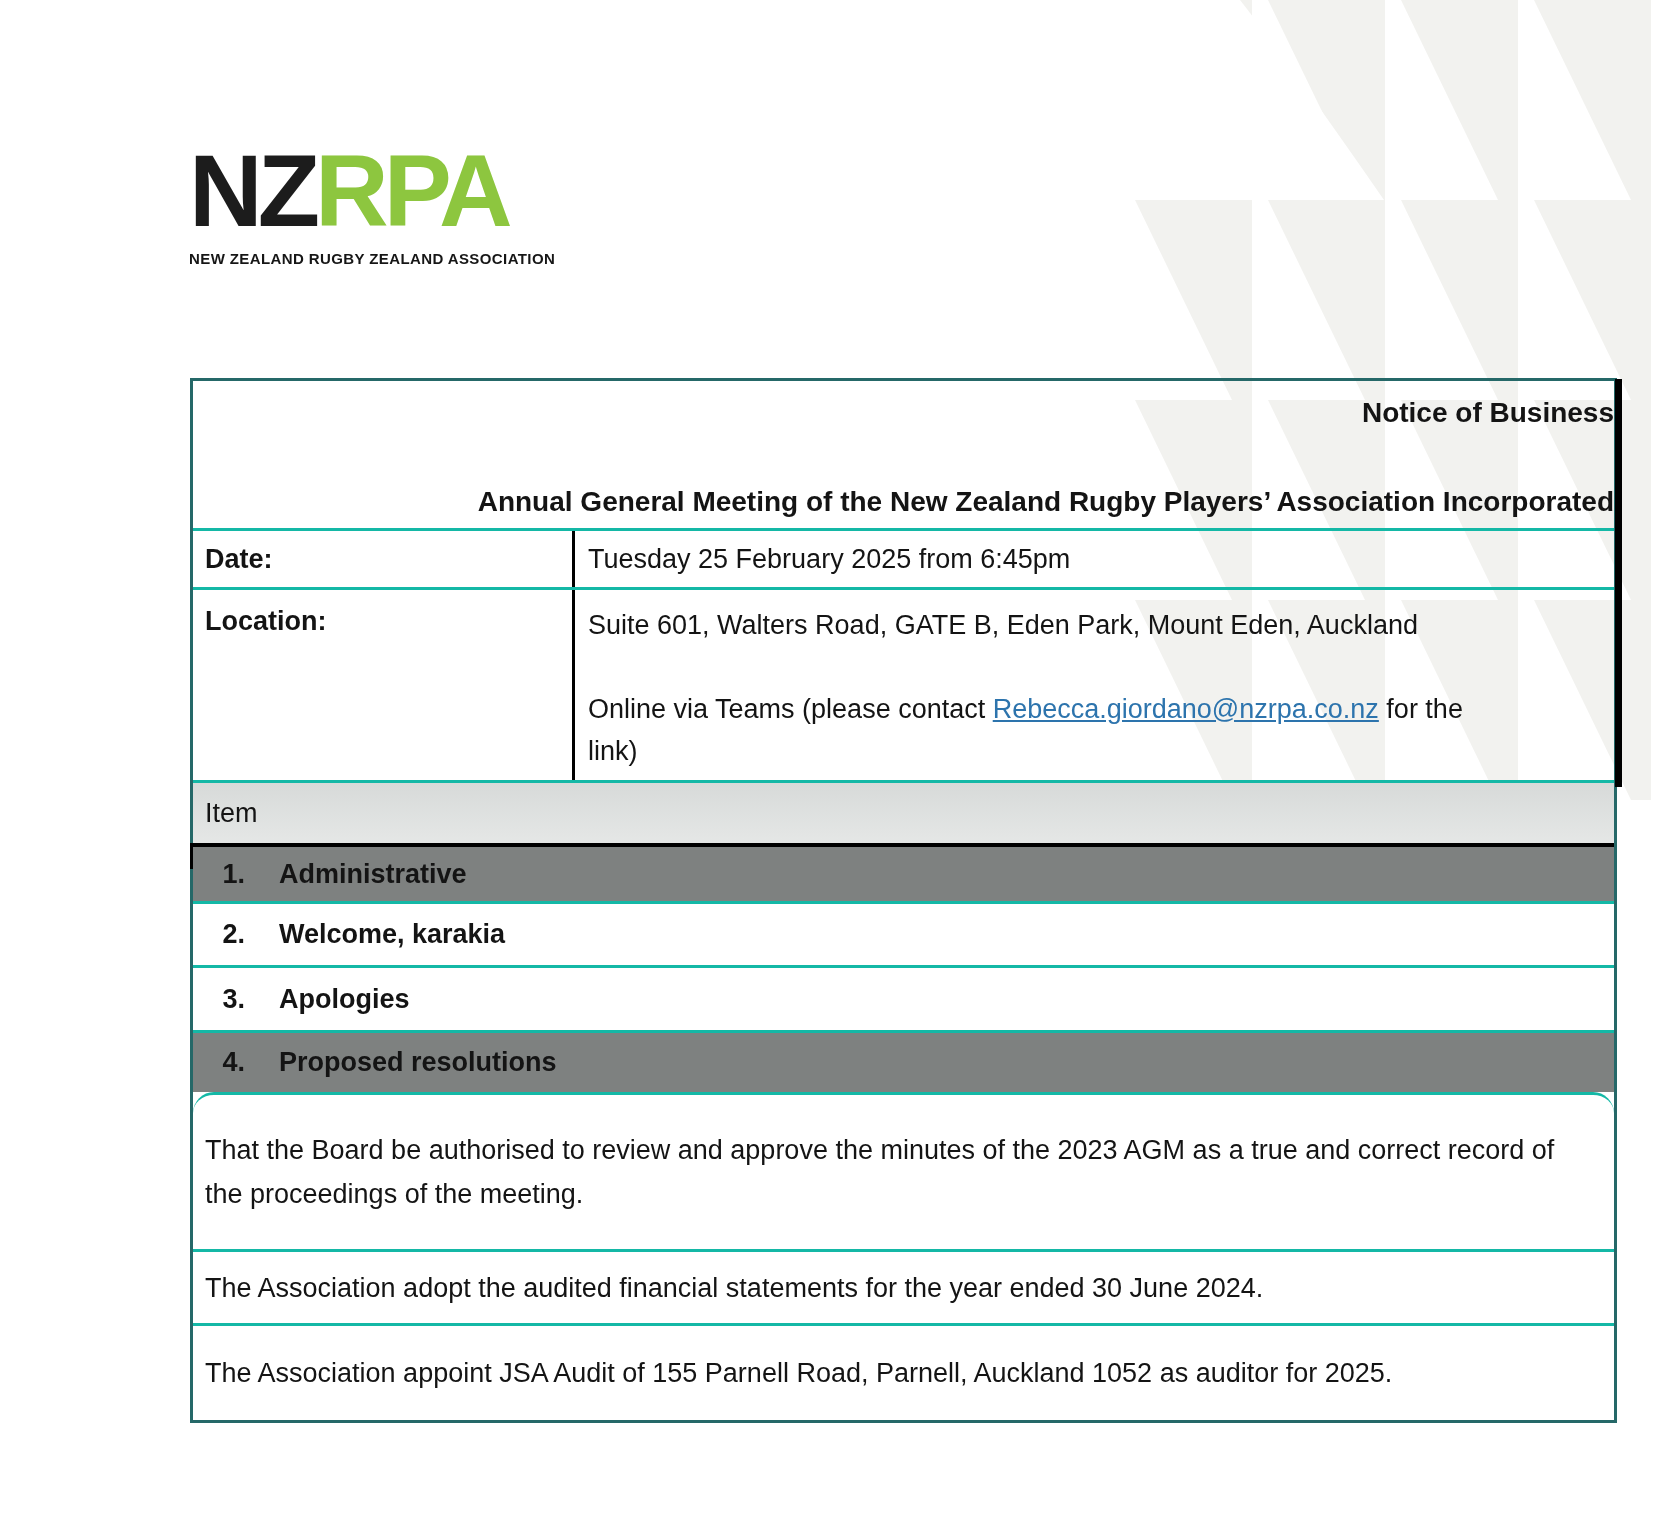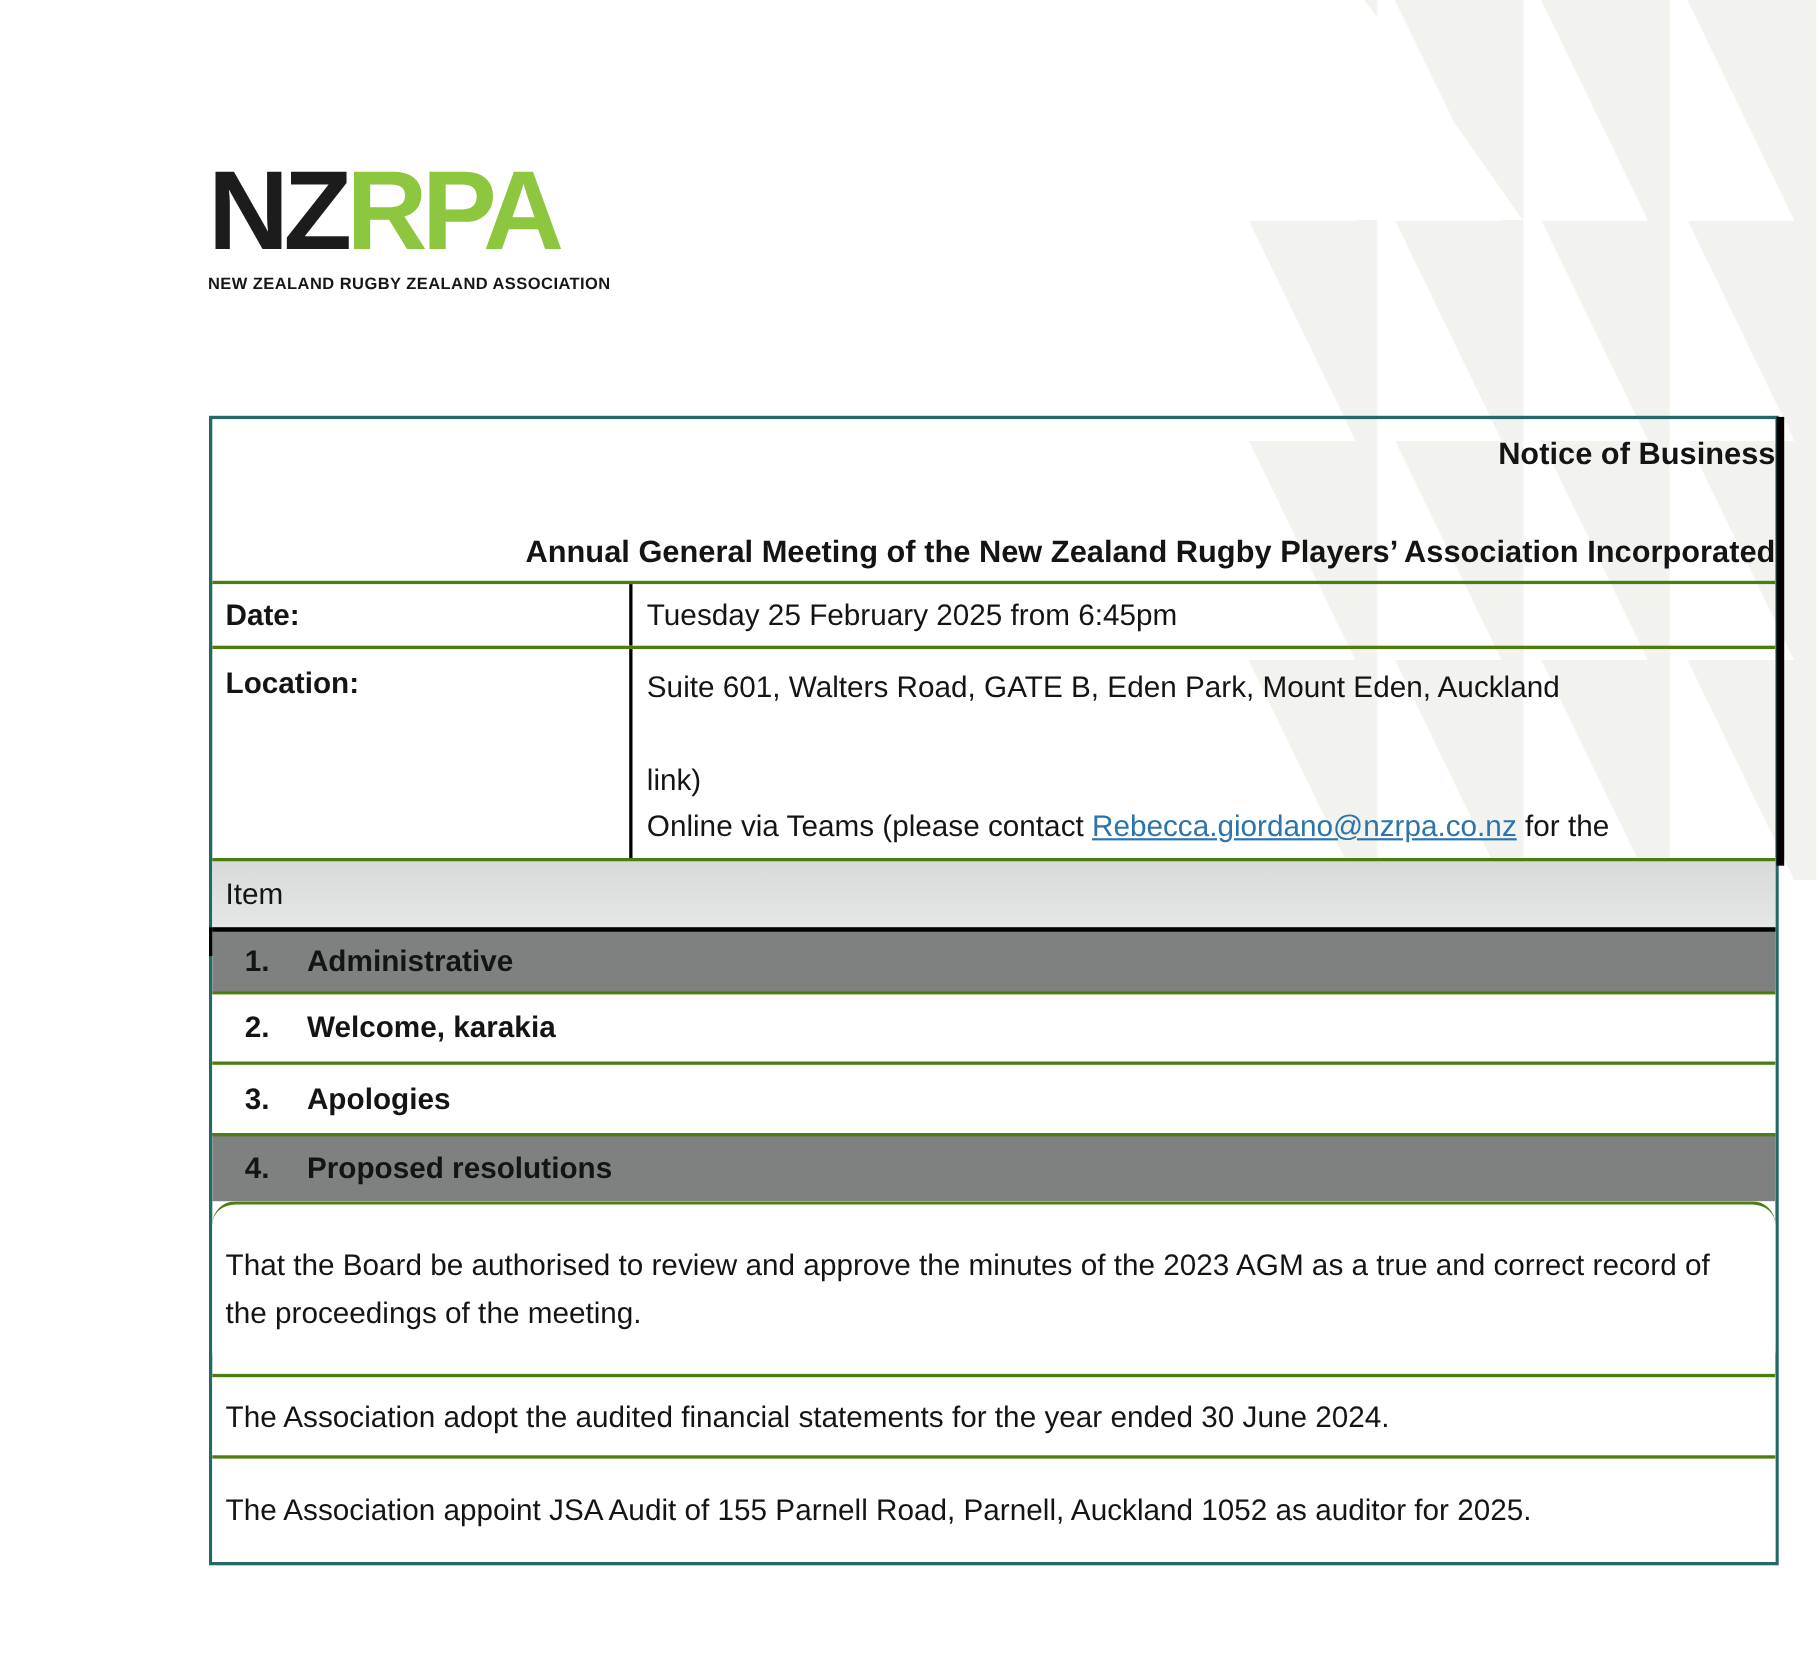--- a/index.html
+++ b/index.html
@@ -14,21 +14,21 @@
   
   .logo{position:absolute;left:189px;top:140px;z-index:2;}
   .logo-word{font-weight:900;font-size:102px;line-height:1.0;letter-spacing:-5px;color:#1c1c1c;}
   .logo-word .green{color:#8dc63f;}
   .logo-tagline{margin-top:8px;font-size:15px;font-weight:700;letter-spacing:0.4px;color:#161616;white-space:nowrap;}
   
   .notice-table{
     position:absolute;left:190px;top:378px;width:1427px;box-sizing:border-box;
     border:3px solid #256868;z-index:1;background:transparent;
   }
-  .row{position:relative;box-sizing:border-box;border-top:3px solid #4d7c0f;background:transparent;}
+  .row{position:relative;box-sizing:border-box;border-top:3px solid #14b8a6;background:transparent;}
   .row.first{border-top:none;}
   
   .row-header{height:147px;text-align:right;}
   .row-header .title{padding-top:17px;font-size:28px;font-weight:700;line-height:30px;}
   .row-header .subtitle{margin-top:59px;font-size:28px;font-weight:700;line-height:30px;}
   
   .row-date{height:59px;display:grid;grid-template-columns:382px 1fr;}
   .row-location{height:193px;display:grid;grid-template-columns:382px 1fr;}
   .cell-label{border-right:3px solid #000;display:flex;align-items:flex-start;padding:0 0 0 12px;
     font-weight:700;font-size:27px;}
@@ -88,22 +88,22 @@
   <div class="row row-date">
     <div class="cell-label">Date:</div>
     <div class="cell-value">Tuesday 25 February 2025 from 6:45pm</div>
   </div>
 
   <div class="row row-location">
     <div class="cell-label">Location:</div>
     <div class="cell-value">
       <div>Suite 601, Walters Road, GATE B, Eden Park, Mount Eden, Auckland</div>
       <div class="spacer-line"></div>
+      <div><span>Online via Teams (please contact </span><a class="email-link">Rebecca.giordano@nzrpa.co.nz</a><span> for the</span></div>
       <div>link)</div>
-      <div><span>Online via Teams (please contact </span><a class="email-link">Rebecca.giordano@nzrpa.co.nz</a><span> for the</span></div>
     </div>
   </div>
 
   <div class="row row-item">
     <span>Item</span>
   </div>
 
   <div class="row row-agenda row-admin">
     <span class="num">1.</span>
     <span class="lbl">Administrative</span>

